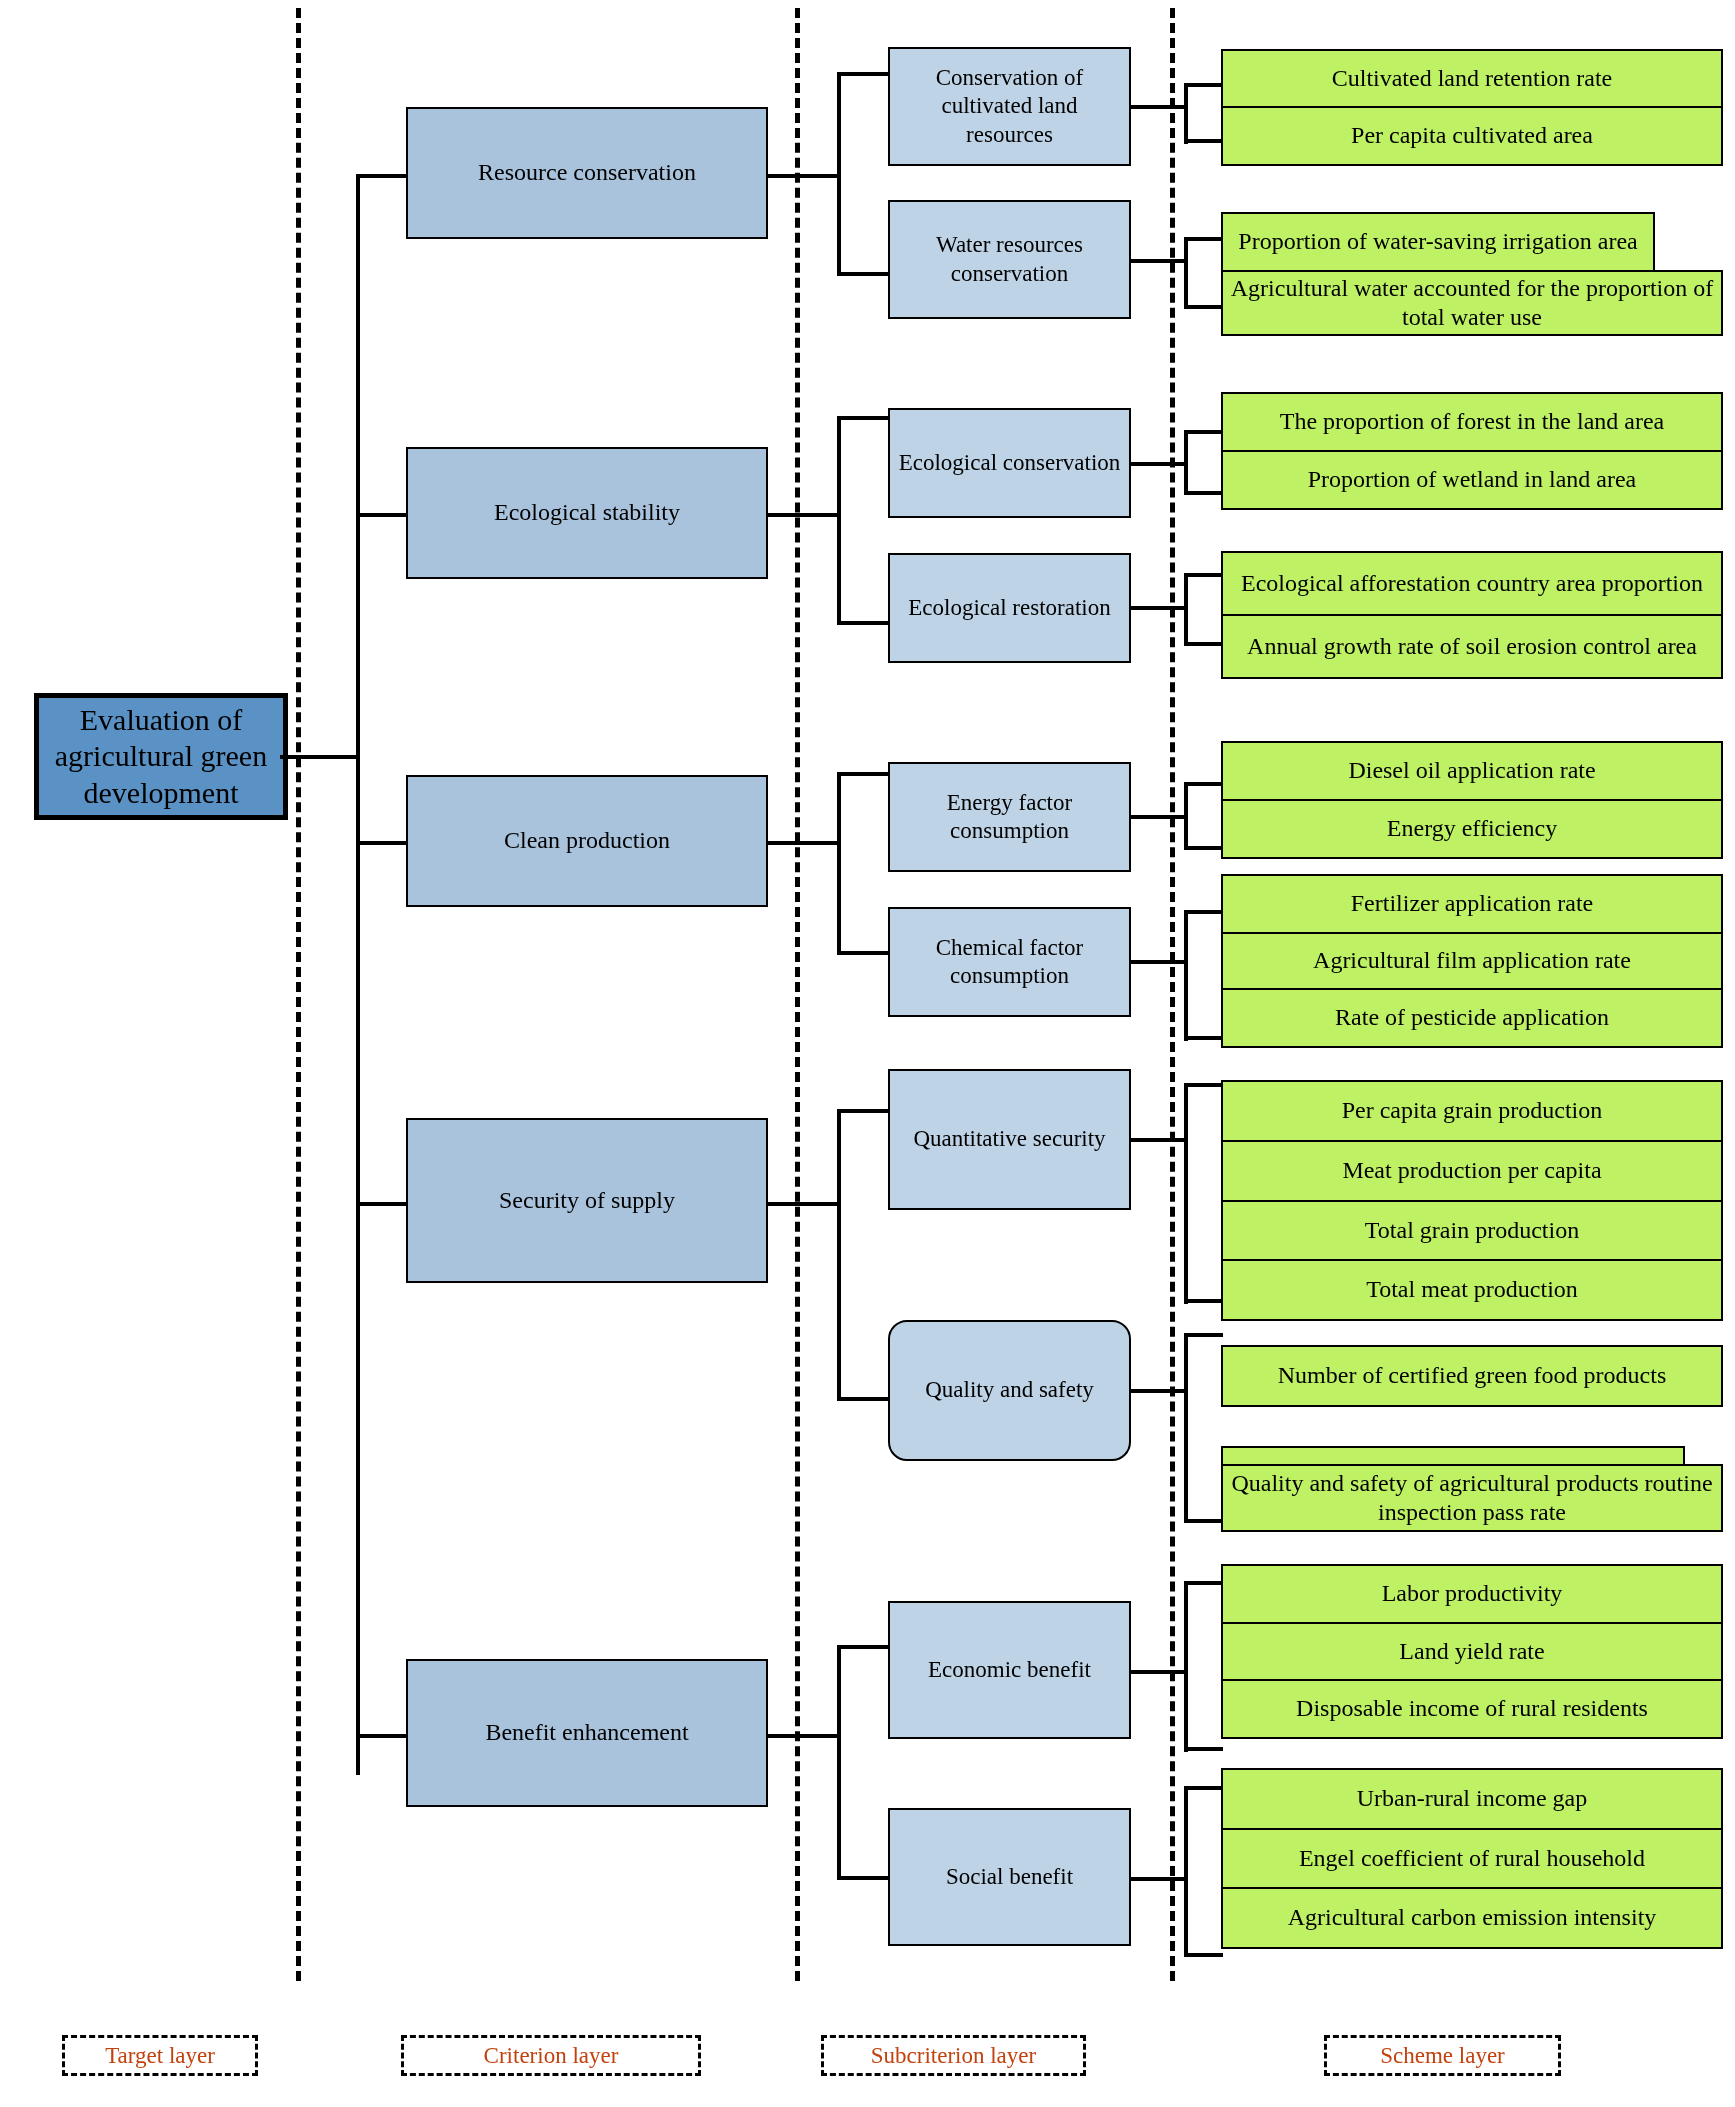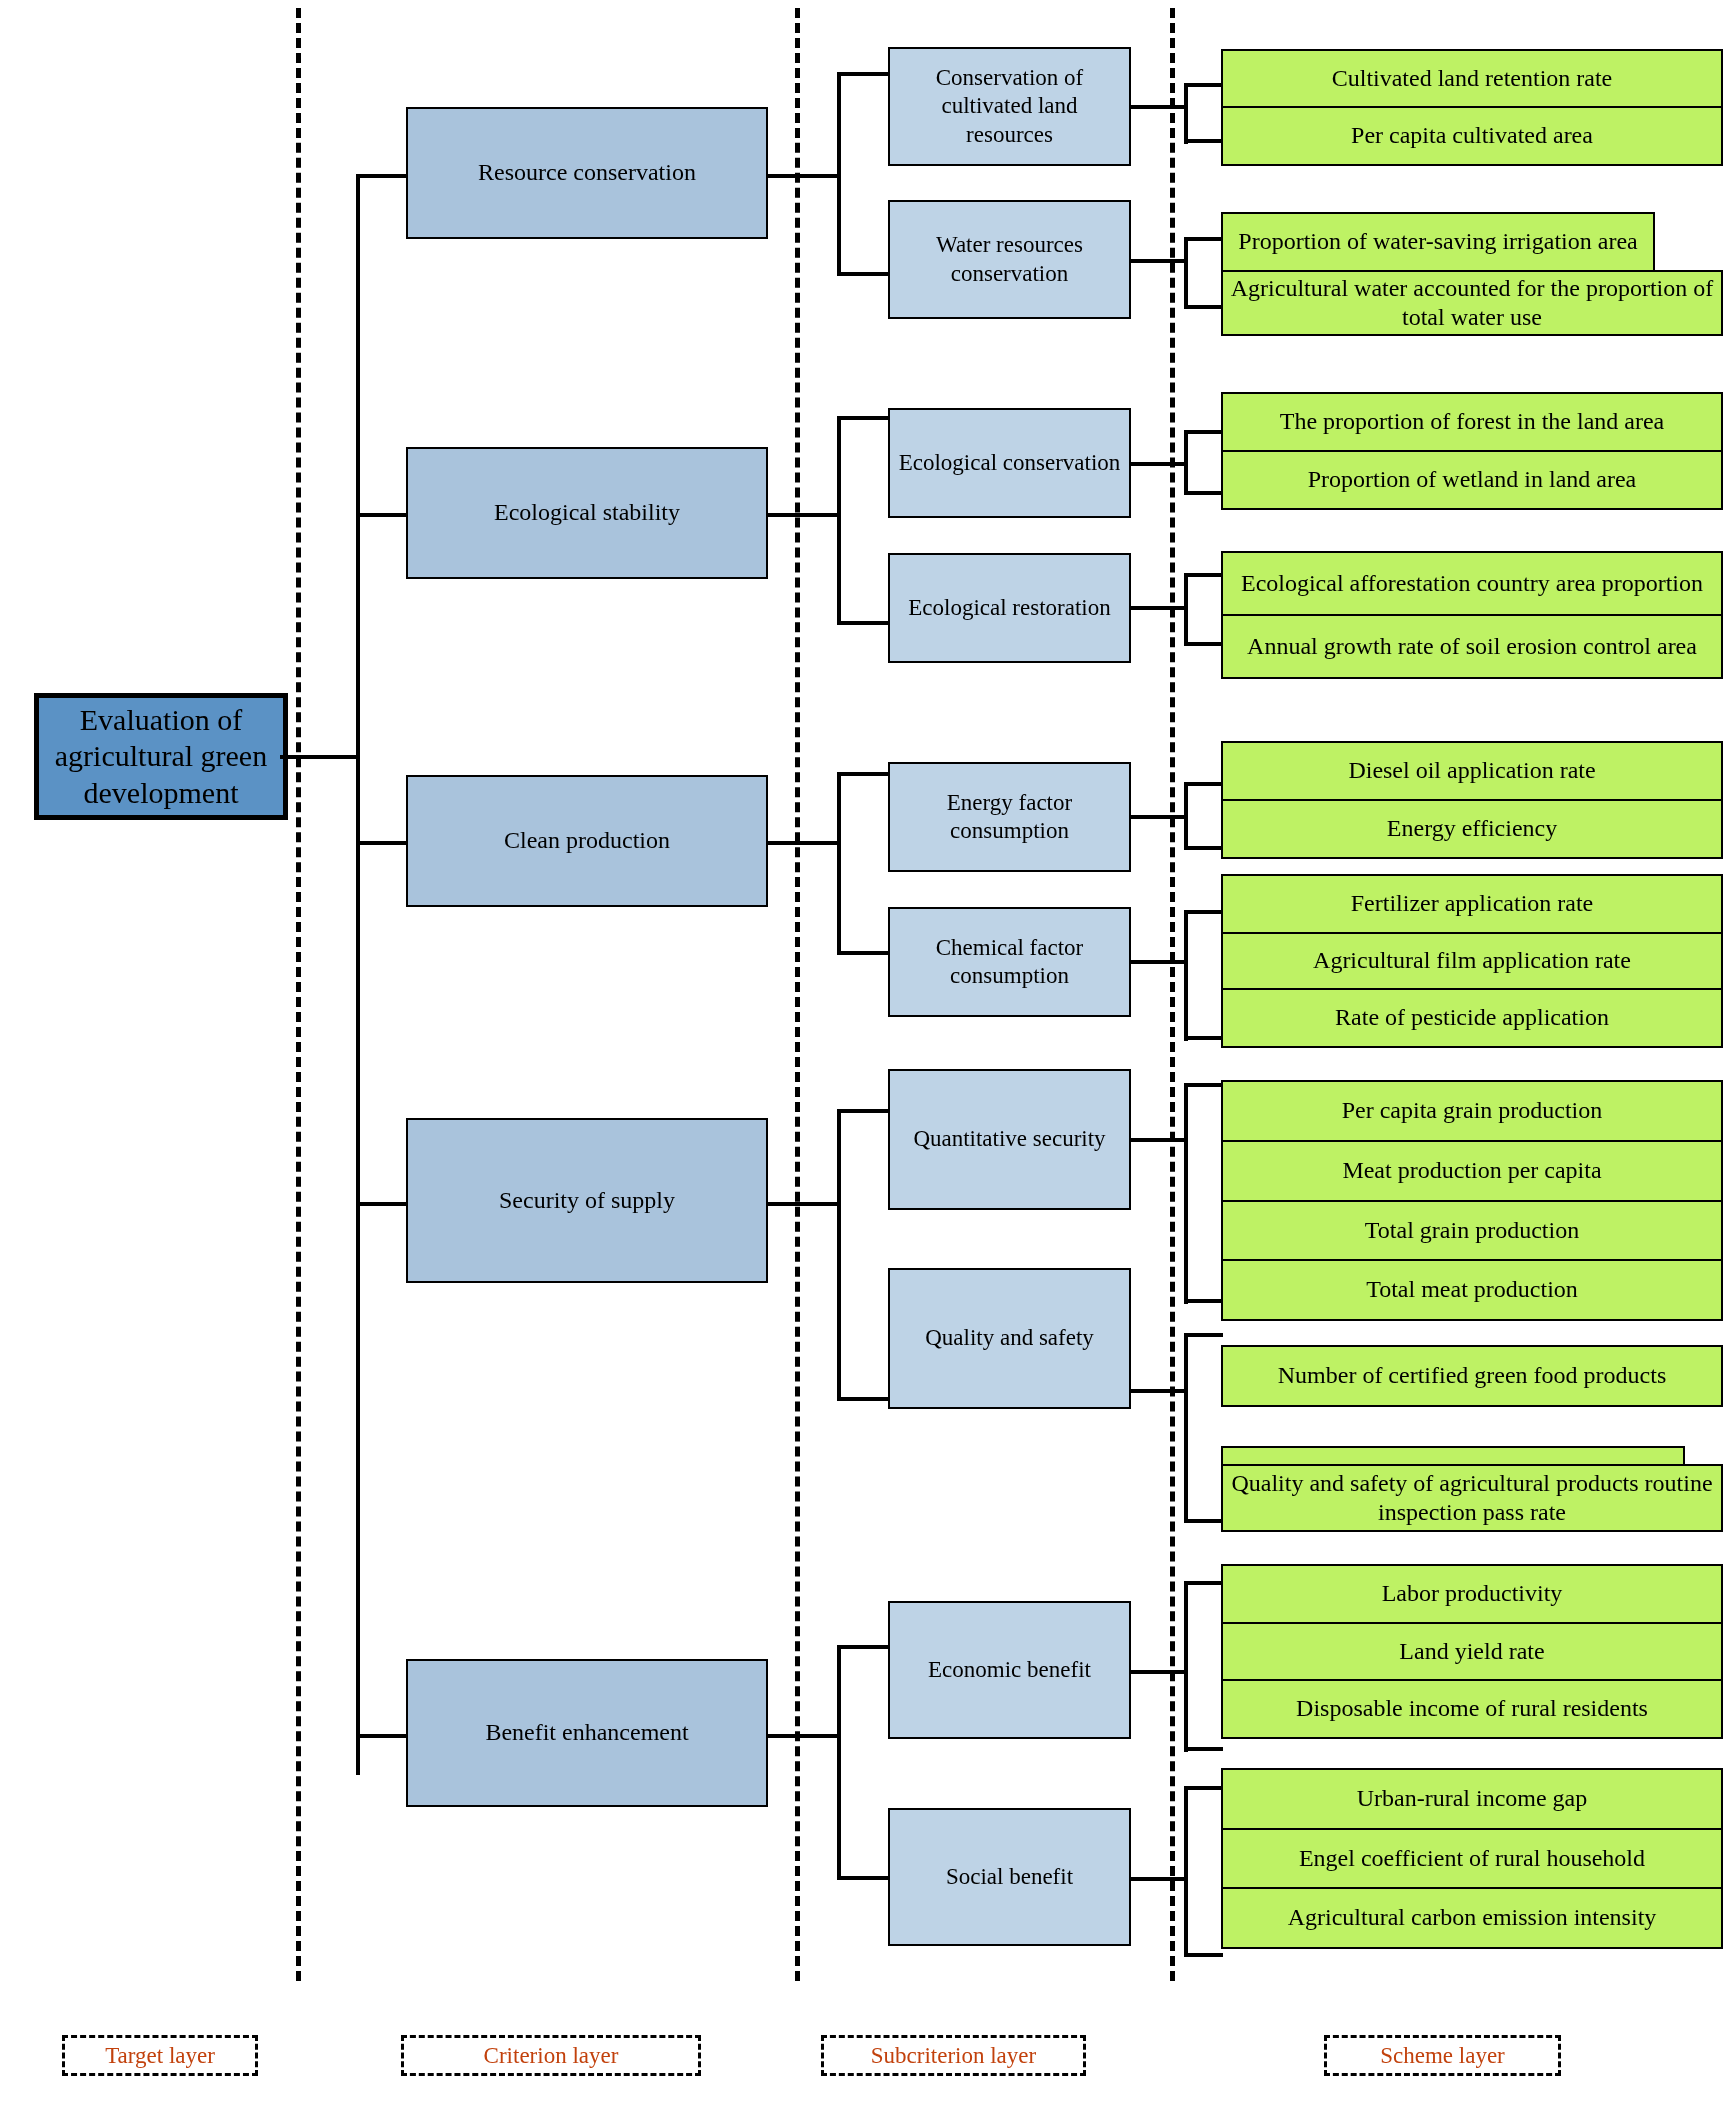--- a/index.html
+++ b/index.html
@@ -152,21 +152,21 @@
   <div class="node subcriterion-node" style="left:888px; top:762px; width:243px; height:110px;">
     <span>Energy factor consumption</span>
   </div>
   <div class="node subcriterion-node" style="left:888px; top:907px; width:243px; height:110px;">
     <span>Chemical factor consumption</span>
   </div>
 
   <div class="node subcriterion-node" style="left:888px; top:1069px; width:243px; height:141px;">
     <span>Quantitative security</span>
   </div>
-  <div class="node subcriterion-node" style="left:888px; top:1268px; width:243px; height:141px;">
+  <div class="node subcriterion-node" style="left:888px; top:1320px; width:243px; height:141px;border-radius:19px;">
     <span>Quality and safety</span>
   </div>
 
   <div class="node subcriterion-node" style="left:888px; top:1601px; width:243px; height:138px;">
     <span>Economic benefit</span>
   </div>
   <div class="node subcriterion-node" style="left:888px; top:1808px; width:243px; height:138px;">
     <span>Social benefit</span>
   </div>
 

